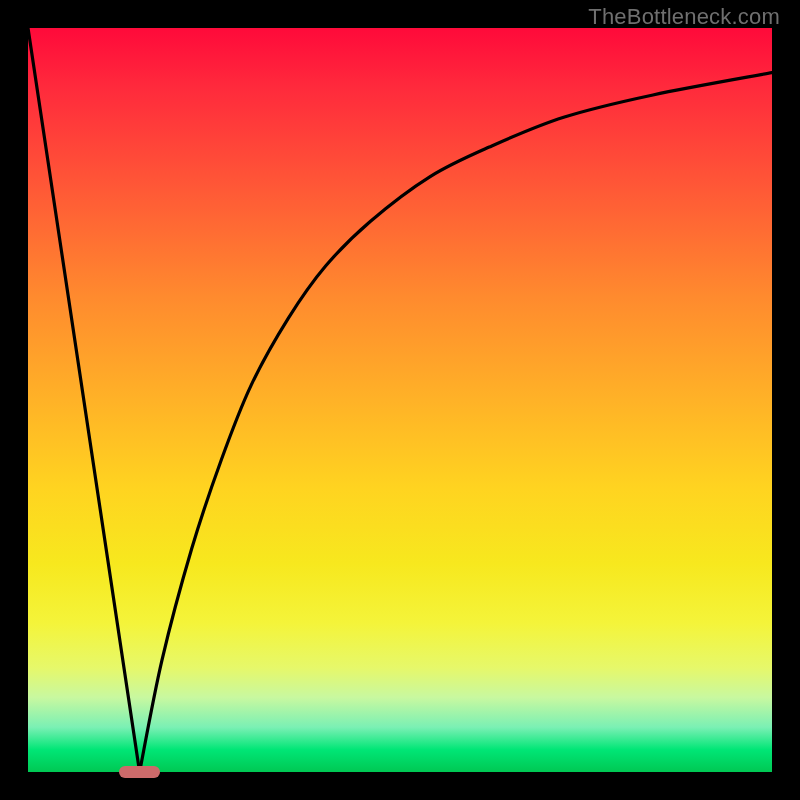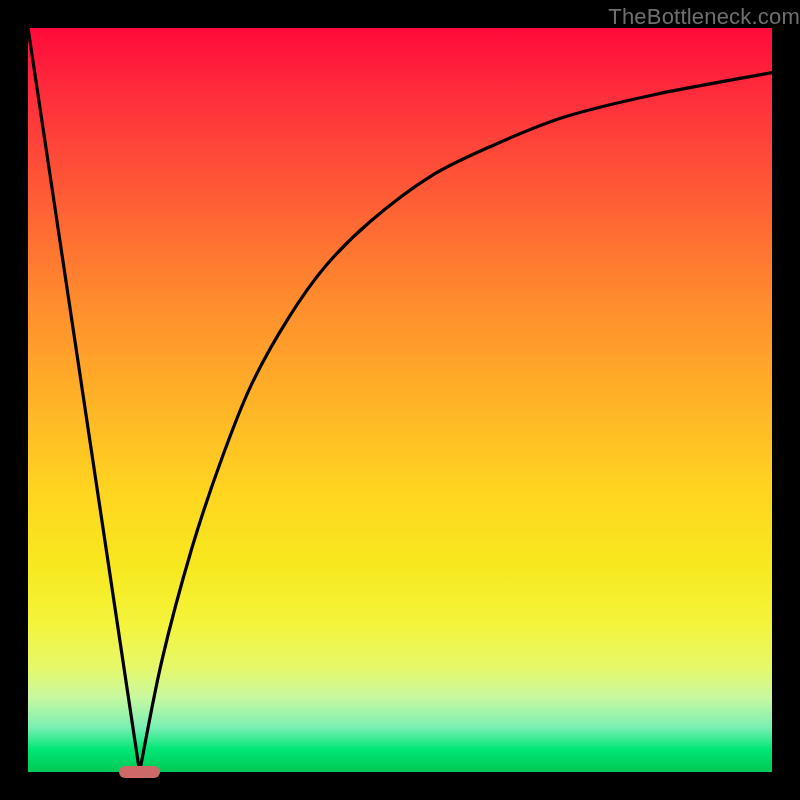--- a/index.html
+++ b/index.html
@@ -37,21 +37,21 @@
       #e6f86a 86%,
       #c8f8a0 90%,
       #7af0b4 94%,
       #00e676 97%,
       #00c853 100%
     );
   }
   .watermark {
     position: absolute;
     top: 4px;
-    right: 0;
+    right: 20px;
     color: #6f6f6f;
     font-size: 22px;
     font-weight: 400;
     letter-spacing: 0.2px;
     user-select: none;
   }
   svg.curves {
     position: absolute;
     left: 0;
     top: 0;

